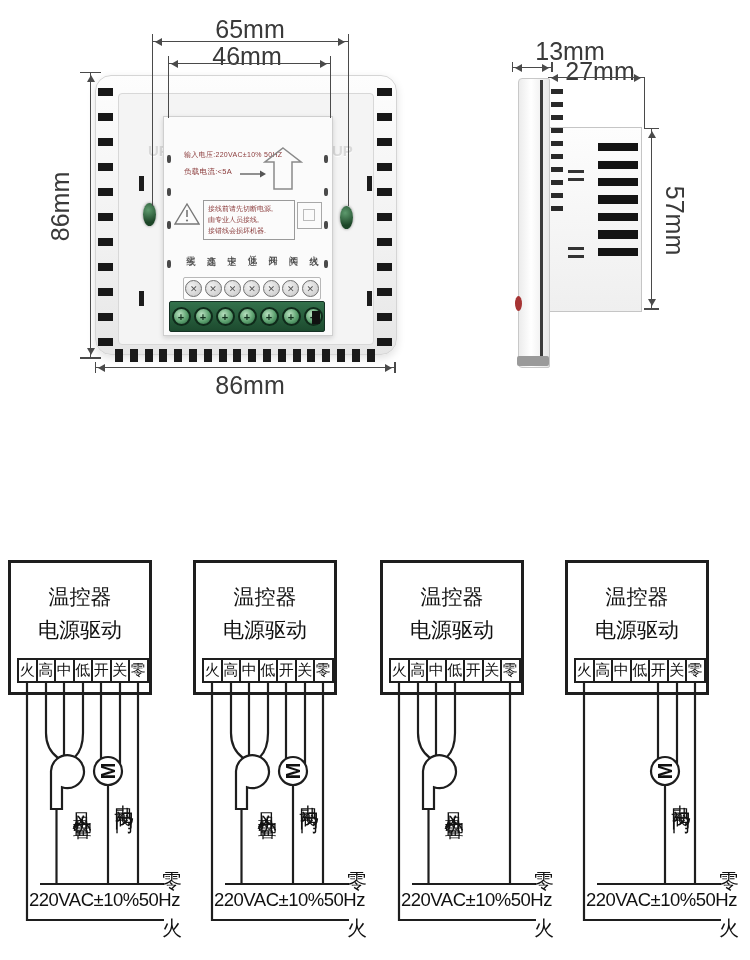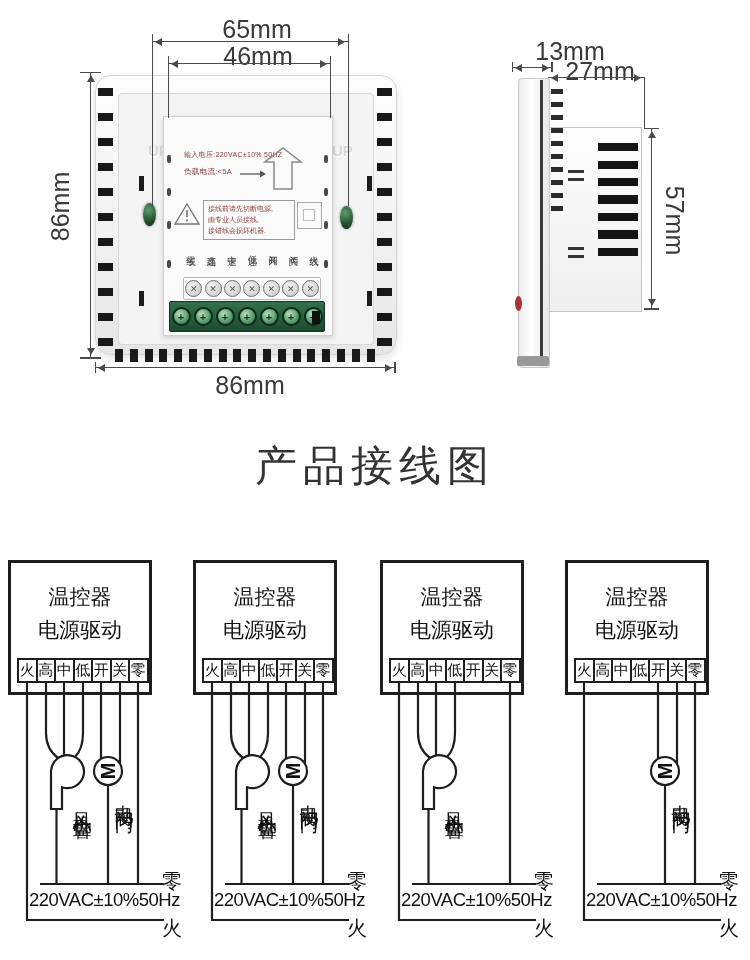--- a/index.html
+++ b/index.html
@@ -171,23 +171,23 @@
     <div class="gterm"></div>
     <div class="gterm"></div>
     <div class="gterm"></div>
     <div class="gterm"></div>
     <div class="gbtab"></div>
   </div>
 
   <div class="gscrew" style="left:143px;top:203px"></div>
   <div class="gscrew" style="left:340px;top:206px"></div>
 
-  <div class="dimtext" style="left:212px;top:15px;width:90px">65mm</div>
+  <div class="dimtext" style="left:205px;top:15px;width:90px">65mm</div>
   <div class="dimh" style="left:152px;top:41px;width:196px"></div>
-  <div class="dimtext" style="left:213px;top:42px;width:90px">46mm</div>
+  <div class="dimtext" style="left:202px;top:42px;width:90px">46mm</div>
   <div class="dimh" style="left:168px;top:63px;width:162px"></div>
   <div class="ext" style="left:151.5px;top:34px;width:1.5px;height:172px"></div>
   <div class="ext" style="left:347.5px;top:34px;width:1.5px;height:172px"></div>
   <div class="ext" style="left:167.5px;top:56px;width:1.5px;height:62px"></div>
   <div class="ext" style="left:329.5px;top:56px;width:1.5px;height:62px"></div>
 
   <div class="dimtext rotccw" style="left:25px;top:192px;width:70px">86mm</div>
   <div class="dimv" style="left:90px;top:72px;height:286px"></div>
   <div class="tick" style="left:80px;top:71.5px;width:21px;height:1.5px"></div>
   <div class="tick" style="left:80px;top:357px;width:21px;height:1.5px"></div>
@@ -216,21 +216,20 @@
 
   <div class="dimtext" style="left:563px;top:57px;width:74px">27mm</div>
   <div class="dimh" style="left:548px;top:77px;width:96px"></div>
   <div class="ext" style="left:643.5px;top:77px;width:1.5px;height:51px"></div>
 
   <div class="dimv" style="left:651px;top:128px;height:181px"></div>
   <div class="tick" style="left:644px;top:127.5px;width:15px;height:1.5px"></div>
   <div class="tick" style="left:644px;top:308px;width:15px;height:1.5px"></div>
   <div class="dimtext rotcw" style="left:639px;top:206px;width:70px">57mm</div>
 
-  <div class="sectitle">产品接线图</div>
 
   <div class="wd" style="left:0">
     <div class="wbox">
       <div>温控器</div>
       <div>电源驱动</div>
     </div>
     <div class="wterms">
       <span class="wcell">火</span>
       <span class="wcell">高</span>
       <span class="wcell">中</span>

